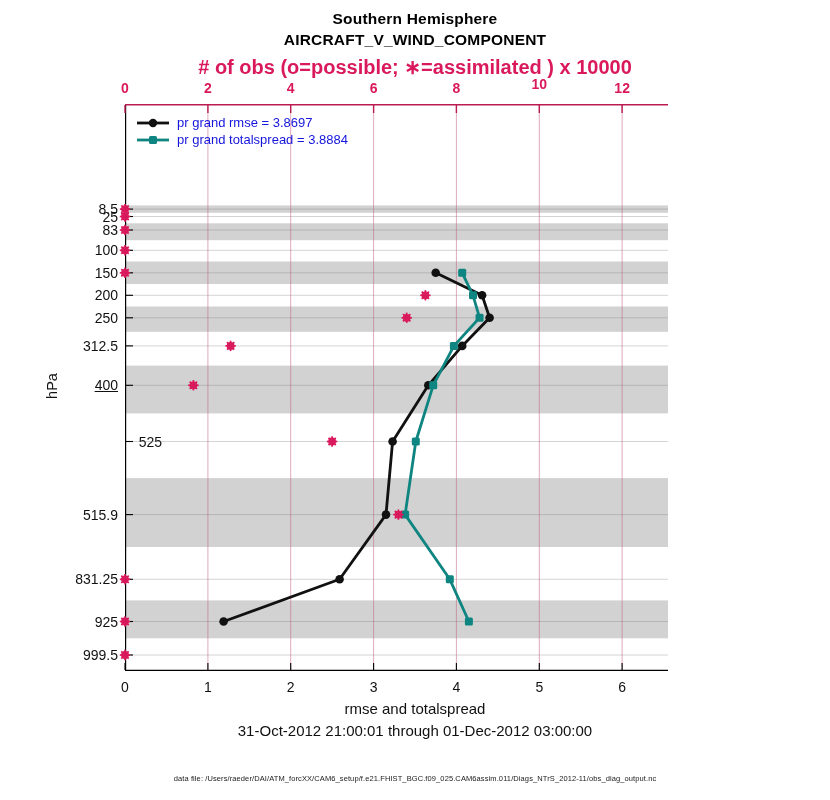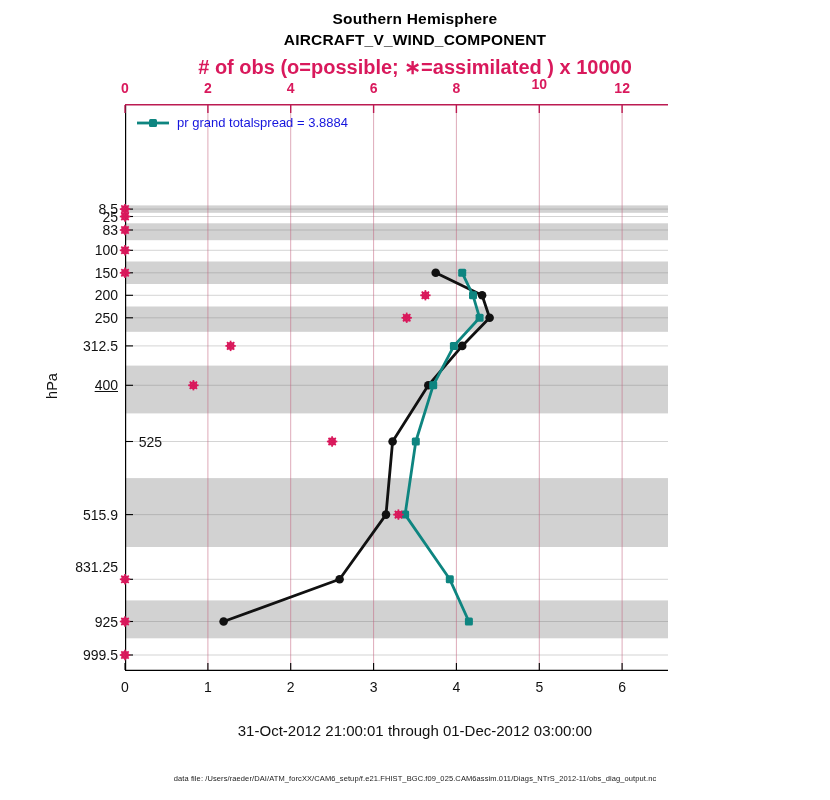--- a/index.html
+++ b/index.html
@@ -55,21 +55,21 @@
       <div class="y-tick-label tick-label" style="top: 208.5px;">25</div>
       <div class="y-tick-label tick-label" style="top: 222px;">83</div>
       <div class="y-tick-label tick-label" style="top: 242.25px;">100</div>
       <div class="y-tick-label tick-label" style="top: 264.75px;">150</div>
       <div class="y-tick-label tick-label" style="top: 287.25px;">200</div>
       <div class="y-tick-label tick-label" style="top: 309.75px;">250</div>
       <div class="y-tick-label tick-label" style="top: 337.875px;">312.5</div>
       <div class="y-tick-label tick-label" style="top: 377.25px; text-decoration: underline;">400</div>
       <div class="y-tick-label tick-label" style="top: 433.5px; padding-left: 44px;">525</div>
       <div class="y-tick-label tick-label" style="top: 506.625px;">515.9</div>
-      <div class="y-tick-label tick-label" style="top: 559px;">831.25</div>
+      <div class="y-tick-label tick-label" style="top: 571px;">831.25</div>
       <div class="y-tick-label tick-label" style="top: 613.5px;">925</div>
       <div class="y-tick-label tick-label" style="top: 647.025px;">999.5</div>
     </div>
 
   <div id="plot">
     <svg id="plot-svg" width="580" height="567" viewBox="0 0 580 567">
         <rect x="0" y="101.4" width="580" height="7.4" fill="#d2d2d2"></rect>
         <rect x="0" y="119.3" width="580" height="16.9" fill="#d2d2d2"></rect>
         <rect x="0" y="157.5" width="580" height="22.5" fill="#d2d2d2"></rect>
         <rect x="0" y="202.5" width="580" height="25.3" fill="#d2d2d2"></rect>
@@ -261,34 +261,42 @@
           <line x1="-0.0" y1="545.8" x2="0.0" y2="556.2" stroke="#d9195c" stroke-width="1.7"></line>
           <line x1="3.7" y1="547.3" x2="-3.7" y2="554.7" stroke="#d9195c" stroke-width="1.7"></line>
           <circle cx="0.0" cy="551.0" r="3" fill="none" stroke="#d9195c" stroke-width="1.8"></circle>
         </g>
       </svg>
   </div>
 
   <div id="legend">
     <div class="legend-row">
       <svg width="34" height="12">
+        <line id="leg-line-0" x1="1" y1="6" x2="33" y2="6" stroke-width="2.8" stroke="#111111"></line>
+        <circle id="leg-mark-0" cx="17" cy="6" r="4.2" fill="#111111"></circle>
+      </svg>
+      <span class="legend-text" id="leg-text-0" style="color: rgb(21, 21, 221);">pr grand rmse = 3.8697</span>
+    </div>
+    <div class="legend-row">
+      <svg width="34" height="12">
         <line id="leg-line-1" x1="1" y1="6" x2="33" y2="6" stroke-width="2.8" stroke="#0e8580"></line>
         <rect id="leg-mark-1" x="13" y="2" width="8" height="8" rx="1.5" fill="#0e8580"></rect>
       </svg>
       <span class="legend-text" id="leg-text-1" style="color: rgb(21, 21, 221);">pr grand totalspread = 3.8884</span>
     </div>
   </div>
 
   <div class="abs" id="bottom-ticks">
       <div class="bottom-tick-label tick-label" style="left: 103px; top: 679px;">0</div>
       <div class="bottom-tick-label tick-label" style="left: 185.857px; top: 679px;">1</div>
       <div class="bottom-tick-label tick-label" style="left: 268.714px; top: 679px;">2</div>
       <div class="bottom-tick-label tick-label" style="left: 351.571px; top: 679px;">3</div>
       <div class="bottom-tick-label tick-label" style="left: 434.429px; top: 679px;">4</div>
       <div class="bottom-tick-label tick-label" style="left: 517.286px; top: 679px;">5</div>
       <div class="bottom-tick-label tick-label" style="left: 600.143px; top: 679px;">6</div>
       <div class="bottom-tick-label tick-label" style="left: 683px; top: 679px;">7</div>
     </div>
 
+  <div class="abs center" id="xlabel-line" style="top:700px;">rmse and totalspread</div>
   <div class="abs center" id="date-line" style="top:722px;">31-Oct-2012 21:00:01 through 01-Dec-2012 03:00:00</div>
   <div class="abs center" id="datafile-line" style="top:774px;">data file: /Users/raeder/DAI/ATM_forcXX/CAM6_setup/f.e21.FHIST_BGC.f09_025.CAM6assim.011/Diags_NTrS_2012-11/obs_diag_output.nc</div>
 
 </div>
 
 </body></html>

